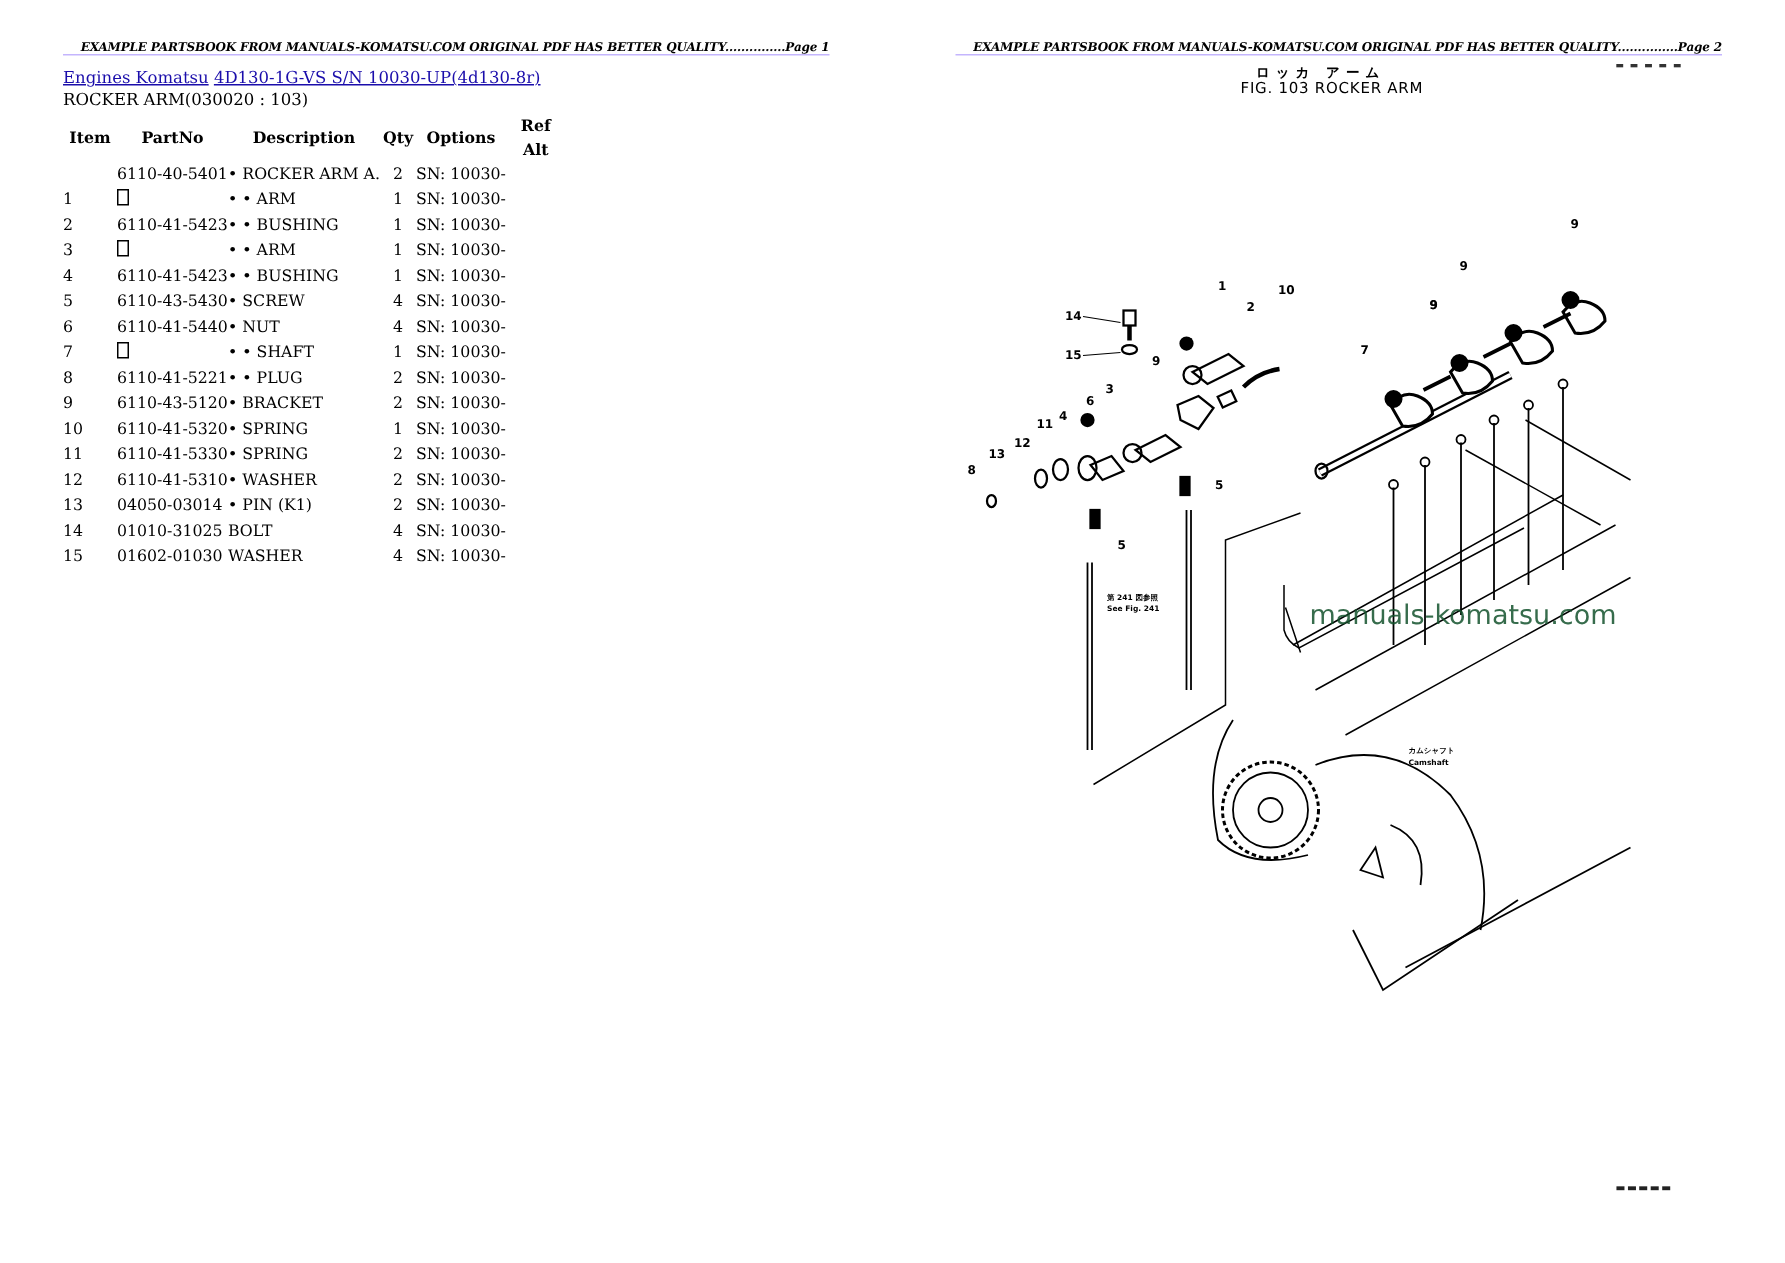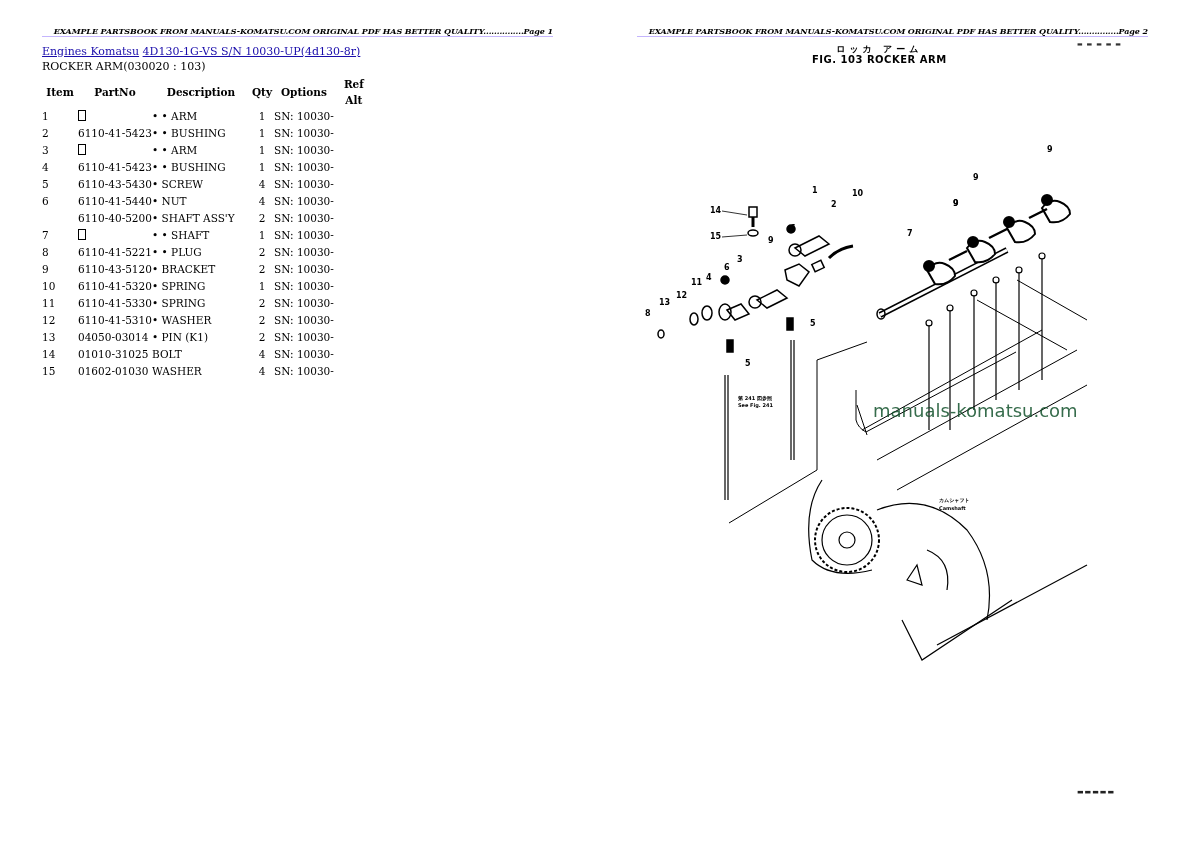--- a/index.html
+++ b/index.html
@@ -17,21 +17,21 @@
   .c-item { width:36px; text-align:left; }
   .c-part { width:74px; }
   .c-desc { width:98px; }
   .c-qty { width:24px; text-align:center; }
   .c-opt { width:58px; }
   .c-ref { width:40px; }
   table.parts th.c-item { text-align:center; }
   .box-glyph { display:inline-block; width:6px; height:9px; border:1px solid #000; vertical-align:-1px; }
   .fig-title { position:absolute; top:44px; left:175px; text-align:center; font-family:"DejaVu Sans", sans-serif; }
   .fig-jp { font-size:9px; font-weight:bold; letter-spacing:4px; line-height:10px; }
-  .fig-en { font-size:10px; font-weight:bold; line-height:11px; letter-spacing:0.5px; }
+  .fig-en { font-size:10px; font-weight:normal; line-height:11px; letter-spacing:0.5px;margin-left:15px; }
   .footer-code { position:absolute; top:788px; left:440px; font-size:7px; font-weight:bold; font-family:"DejaVu Sans", sans-serif; letter-spacing:1px; color:#222; }
   .topright-code { position:absolute; top:40px; left:440px; font-size:6px; font-family:"DejaVu Sans", sans-serif; color:#333; letter-spacing:1px; }
   .diagram { position:absolute; top:130px; left:0; width:511px; height:560px; }
   .watermark { position:absolute; top:400px; left:873px; font-family:"DejaVu Sans", sans-serif; font-size:18px; color:#14532d; letter-spacing:0; white-space:nowrap; opacity:0.85; }
 </style>
 </head>
 <body>
 
 <div class="page page-left">
   <div class="header">EXAMPLE PARTSBOOK FROM MANUALS-KOMATSU.COM ORIGINAL PDF HAS BETTER QUALITY...............Page 1</div>
@@ -47,20 +47,28 @@
         <th class="c-item">Item</th>
         <th class="c-part">PartNo</th>
         <th class="c-desc">Description</th>
         <th class="c-qty">Qty</th>
         <th class="c-opt">Options</th>
         <th class="c-ref">Ref Alt</th>
       </tr>
     </thead>
     <tbody id="parts-body">
         <tr>
+          <td class="c-item"></td>
+          <td class="c-part">6110-40-5401</td>
+          <td class="c-desc">• ROCKER ARM A.</td>
+          <td class="c-qty">2</td>
+          <td class="c-opt">SN: 10030-</td>
+          <td class="c-ref"></td>
+        </tr>
+        <tr>
           <td class="c-item">1</td>
           <td class="c-part"><span class="box-glyph"></span></td>
           <td class="c-desc">• • ARM</td>
           <td class="c-qty">1</td>
           <td class="c-opt">SN: 10030-</td>
           <td class="c-ref"></td>
         </tr>
         <tr>
           <td class="c-item">2</td>
           <td class="c-part">6110-41-5423</td>
@@ -91,28 +99,20 @@
           <td class="c-desc">• SCREW</td>
           <td class="c-qty">4</td>
           <td class="c-opt">SN: 10030-</td>
           <td class="c-ref"></td>
         </tr>
         <tr>
           <td class="c-item">6</td>
           <td class="c-part">6110-41-5440</td>
           <td class="c-desc">• NUT</td>
           <td class="c-qty">4</td>
-          <td class="c-opt">SN: 10030-</td>
-          <td class="c-ref"></td>
-        </tr>
-        <tr>
-          <td class="c-item"></td>
-          <td class="c-part">6110-40-5200</td>
-          <td class="c-desc">• SHAFT ASS'Y</td>
-          <td class="c-qty">2</td>
           <td class="c-opt">SN: 10030-</td>
           <td class="c-ref"></td>
         </tr>
         <tr>
           <td class="c-item">7</td>
           <td class="c-part"><span class="box-glyph"></span></td>
           <td class="c-desc">• • SHAFT</td>
           <td class="c-qty">1</td>
           <td class="c-opt">SN: 10030-</td>
           <td class="c-ref"></td>

